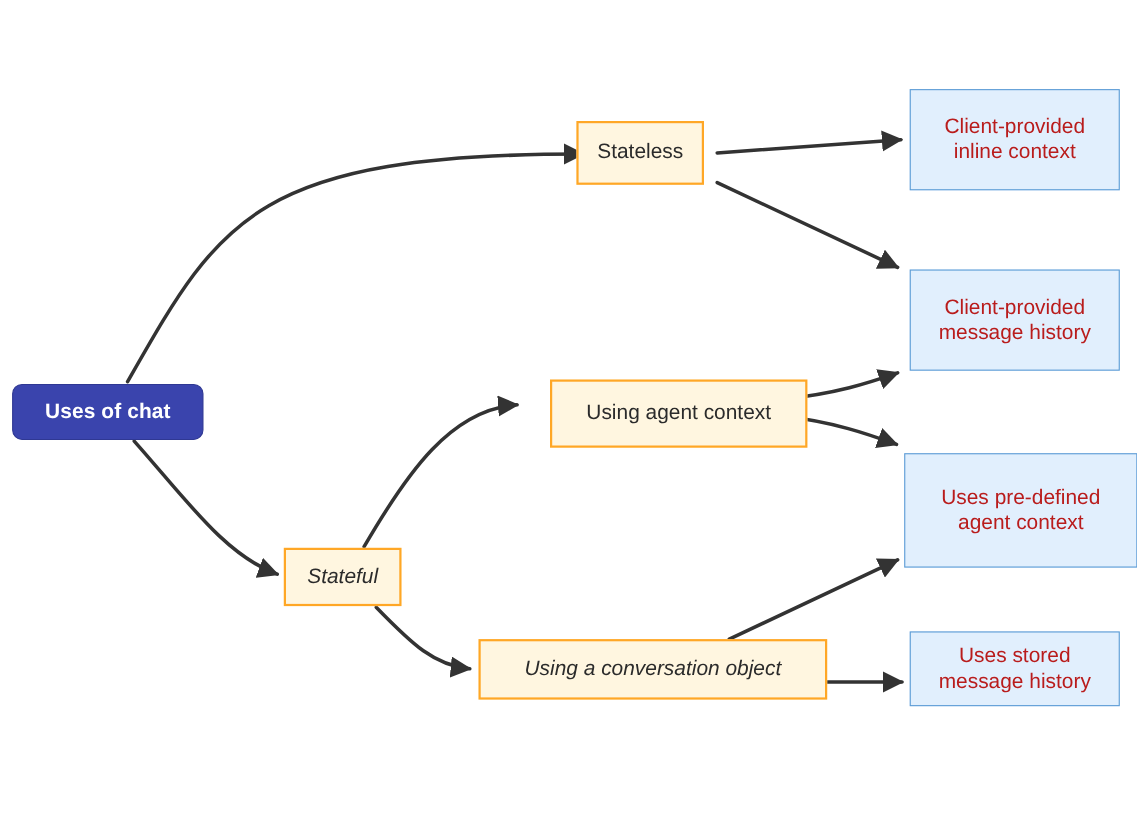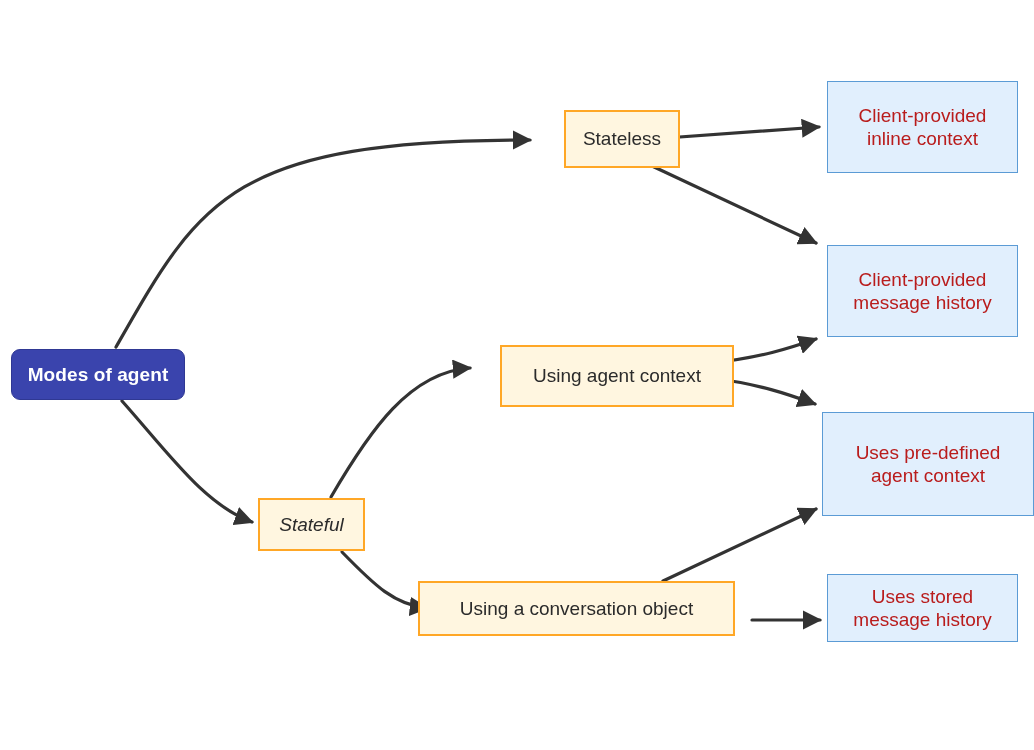--- a/index.html
+++ b/index.html
@@ -79,25 +79,25 @@
         <path d="M 331,497 C 370,430 410,372 470,368"></path>
         <path d="M 342,552 C 375,586 395,605 427,608"></path>
         <path d="M 711,363 C 760,358 790,348 816,339"></path>
         <path d="M 711,378 C 760,384 790,395 815,404"></path>
         <path d="M 663,581 L 816,509"></path>
         <path d="M 752,620 L 820,620"></path>
       </g>
   </svg>
 
   <div id="nodes-group">
-      <div class="node node-root" style="left: 11px; top: 349px; width: 174px; height: 51px;">Modes of agent</div>
-      <div class="node node-branch" style="left: 564px; top: 110px; width: 116px; height: 58px;">Stateless</div>
+      <div class="node node-root" style="left: 11px; top: 349px; width: 174px; height: 51px;">Uses of chat</div>
+      <div class="node node-branch" style="left: 524px; top: 110px; width: 116px; height: 58px;">Stateless</div>
       <div class="node node-branch" style="left: 258px; top: 498px; width: 107px; height: 53px; font-style: italic;">Stateful</div>
       <div class="node node-branch" style="left: 500px; top: 345px; width: 234px; height: 62px;">Using agent context</div>
-      <div class="node node-branch" style="left: 418px; top: 581px; width: 317px; height: 55px;">Using a conversation object</div>
+      <div class="node node-branch" style="left: 435px; top: 581px; width: 317px; height: 55px; font-style: italic;">Using a conversation object</div>
       <div class="node node-leaf" style="left: 827px; top: 81px; width: 191px; height: 92px;">Client-provided
 inline context</div>
       <div class="node node-leaf" style="left: 827px; top: 245px; width: 191px; height: 92px;">Client-provided
 message history</div>
       <div class="node node-leaf" style="left: 822px; top: 412px; width: 212px; height: 104px;">Uses pre-defined
 agent context</div>
       <div class="node node-leaf" style="left: 827px; top: 574px; width: 191px; height: 68px;">Uses stored
 message history</div>
     </div>
 

